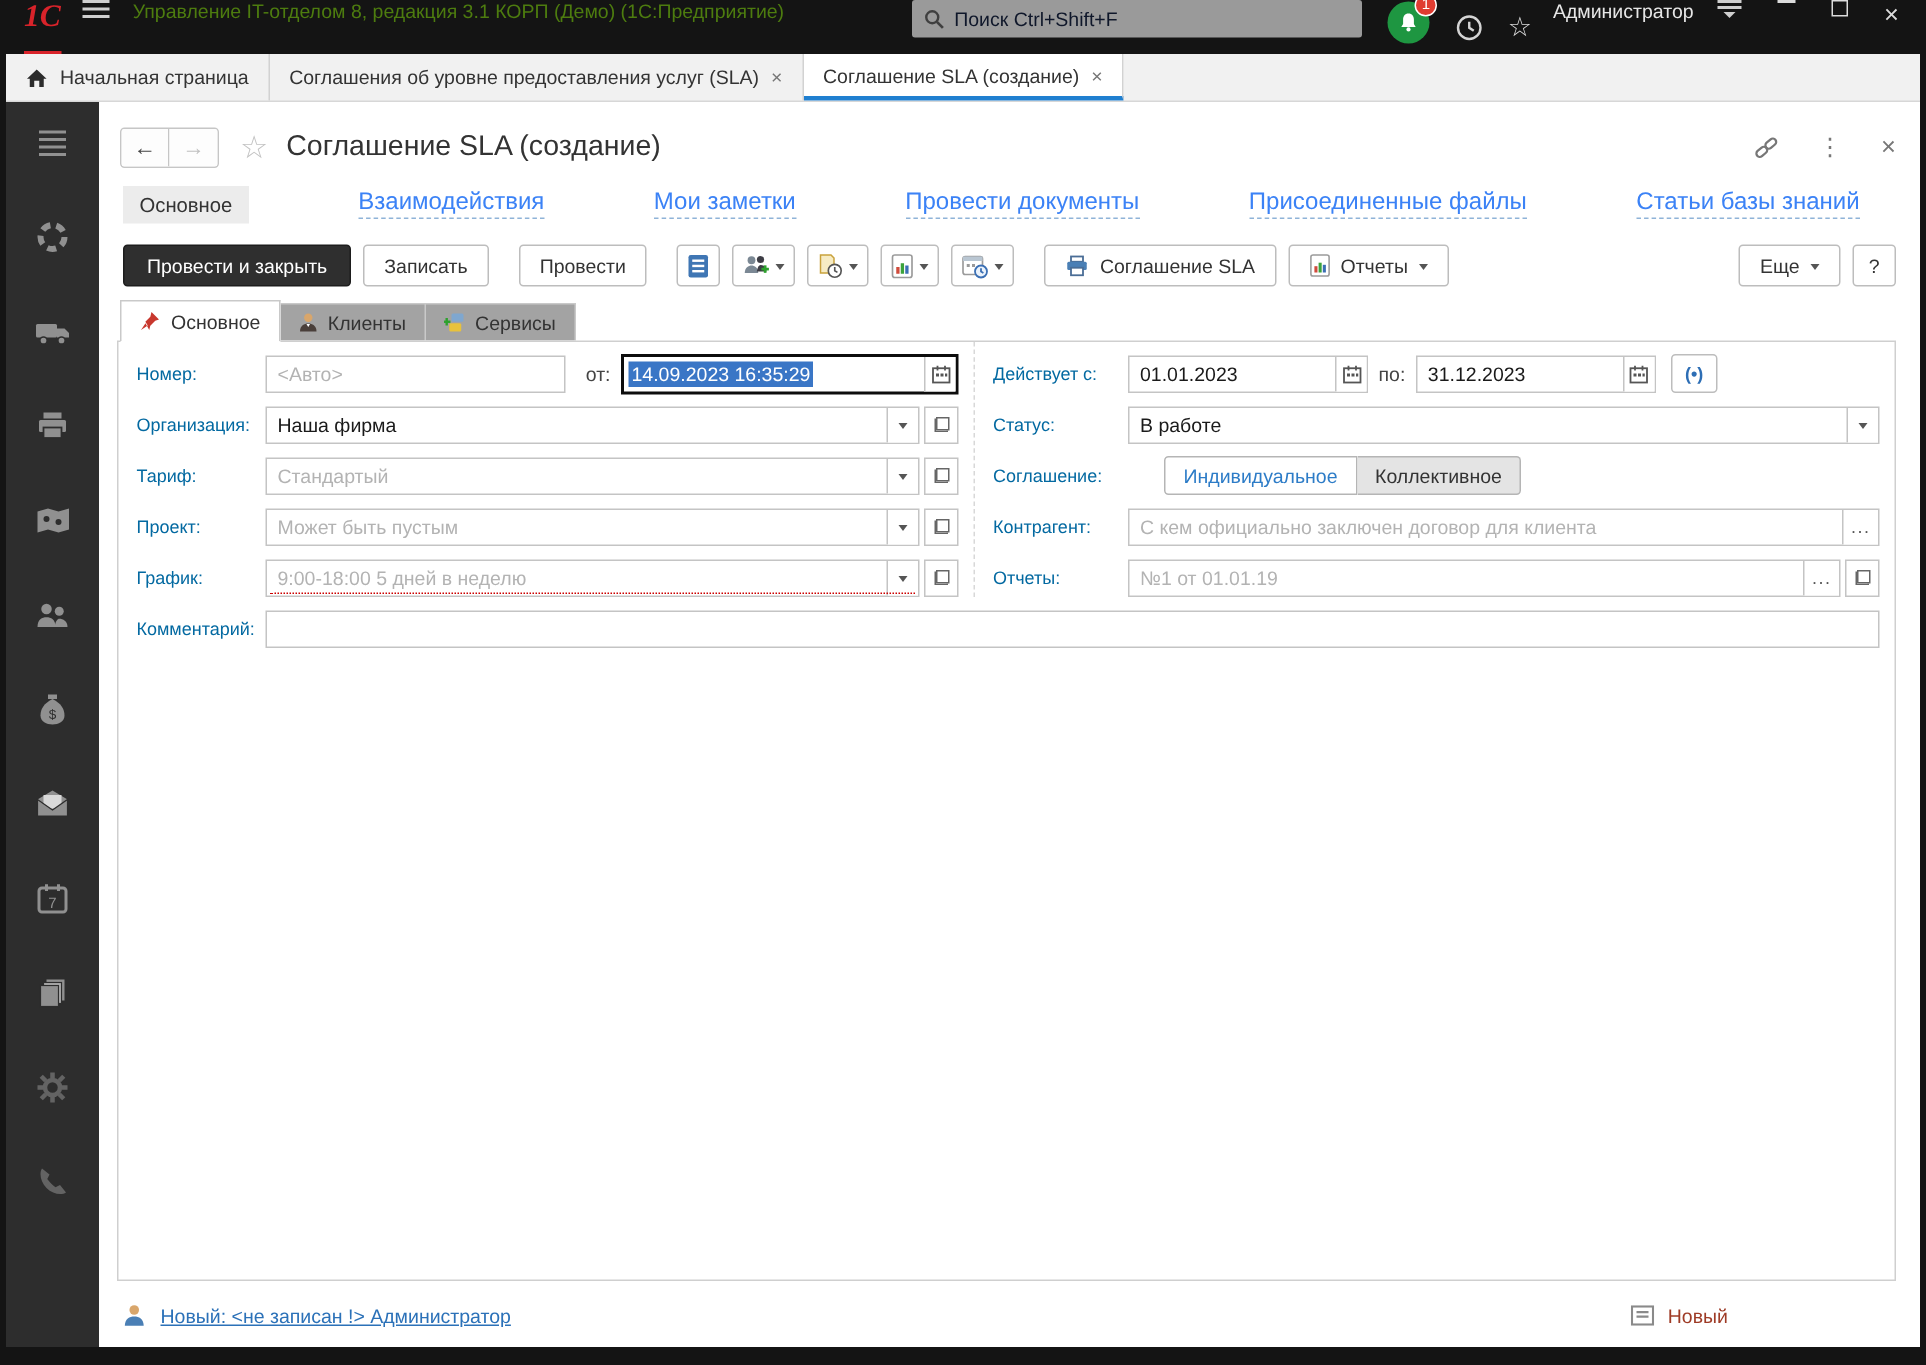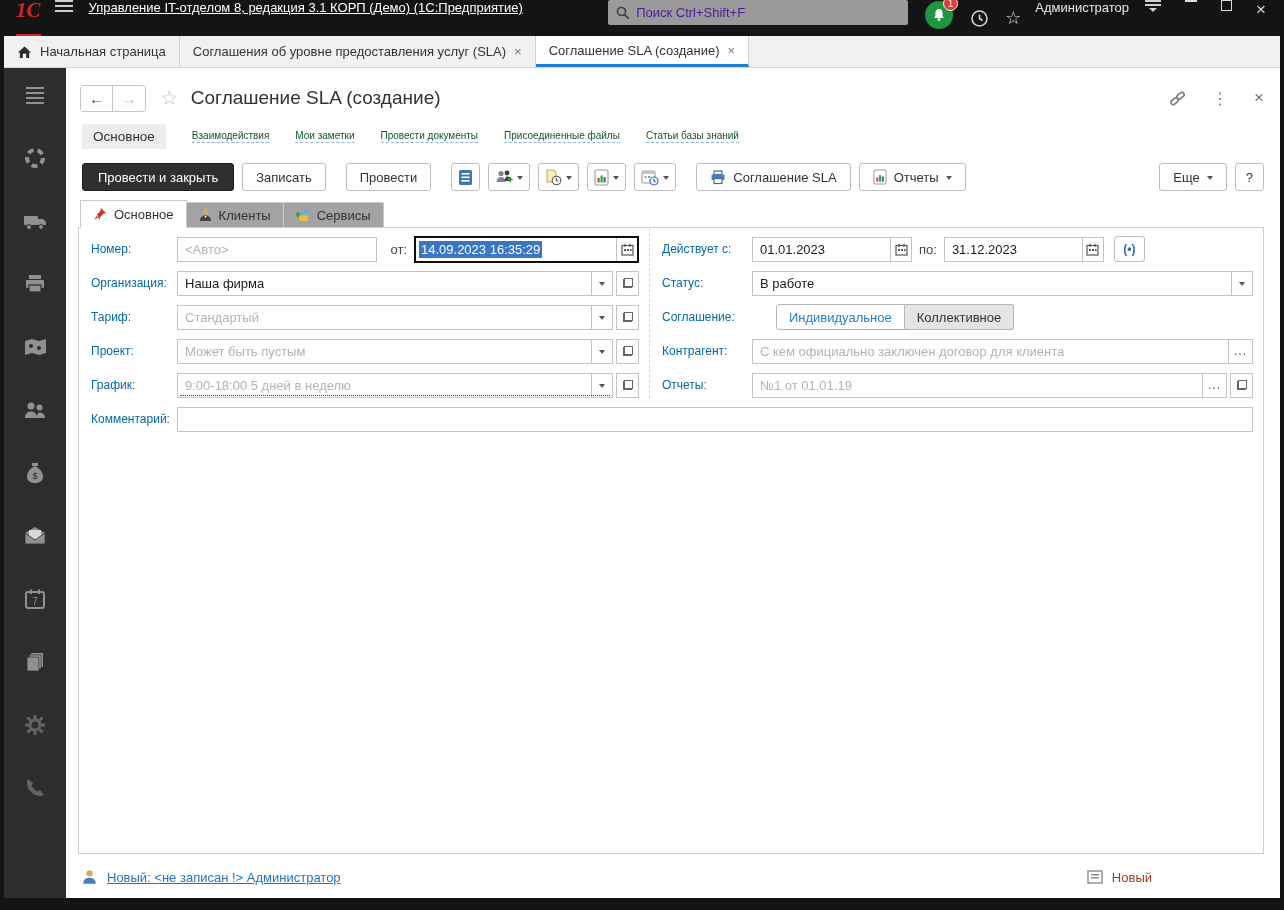--- a/index.html
+++ b/index.html
@@ -7,24 +7,24 @@
   .screen { position:relative; width:1284px; height:910px; background:#fff; overflow:hidden;
             border-left:4px solid #141414; border-right:4px solid #141414; font-size:13px; color:#333; }
 
   
   .titlebar { position:absolute; top:0; left:0; right:0; height:36px; background:#141414;
               display:flex; color:#e6e6e6; }
   .logo-1c { font-family:"Liberation Serif", serif; font-style:italic; font-weight:bold; font-size:21px;
              color:#d8232a; border-bottom:2px solid #d8232a; line-height:20px; margin:0 14px 0 12px; }
   .hamb { width:18px; display:flex; flex-direction:column; gap:3px; margin-right:16px; cursor:pointer; }
   .hamb i { height:2px; background:#cfcfcf; display:block; }
-  .app-title { font-size:13px; color:#ffffff; white-space:nowrap;text-decoration:underline; }
+  .app-title { font-size:13px; color:#4d7c0f; white-space:nowrap; }
   .searchbox { margin-left:auto; width:300px; height:25px; background:#9a9a9a; border-radius:2px;
                display:flex; align-items:center; padding:0 8px; gap:6px; }
-  .searchbox .ph { color:#4c1d95; font-size:13px; }
+  .searchbox .ph { color:#0f172a; font-size:13px; }
   .tb-ico { margin-left:16px; display:flex; align-items:center; justify-content:center; cursor:pointer; }
   .bell-wrap { position:relative; width:30px; height:30px; }
   .bell-circle { width:28px; height:28px; border-radius:50%; background:#1e9641; display:flex; align-items:center; justify-content:center; }
   .badge { position:absolute; top:-4px; right:-4px; min-width:15px; height:15px; border-radius:8px;
            background:#e03c31; color:#fff; font-size:10px; display:flex; align-items:center; justify-content:center;
            border:1px solid #fff; padding:0 3px; }
   .star-glyph { font-size:18px; color:#dcdcdc; }
   .user-name { margin-left:14px; font-size:13px; }
   .svc-menu { margin-left:16px; display:flex; flex-direction:column; align-items:center; gap:2px; cursor:pointer; }
   .svc-menu i { display:block; width:16px; height:2px; background:#cfcfcf; }
@@ -56,21 +56,21 @@
   .navbtn.back { color:#444; border-right:1px solid #c6c6c6; }
   .navbtn.fwd { color:#c0c0c0; }
   .fav-star { font-size:21px; color:#c2c2c2; margin:0 12px 0 14px; cursor:pointer; }
   .doc-title { font-size:19px; color:#333; }
   .hdr-right { margin-left:auto; display:flex; align-items:center; gap:26px; color:#777; }
   .hdr-right .kebab { font-size:16px; cursor:pointer; letter-spacing:0; }
   .hdr-right .x { font-size:17px; cursor:pointer; }
 
   .nav-row { position:absolute; top:54px; left:16px; height:28px; display:flex; align-items:center; gap:26px; }
   .nav-pill { background:#ececec; padding:5px 11px; color:#333; font-size:13.5px; cursor:pointer; }
-  .nav-link { color:#14532d; font-size:10px; border-bottom:1px dashed #8fb3d8; padding-bottom:1px; cursor:pointer; white-space:nowrap; }
+  .nav-link { color:#3b82f6; font-size:16px; border-bottom:1px dashed #8fb3d8; padding-bottom:1px; cursor:pointer; white-space:nowrap;margin-left:47px; }
 
   .toolbar { position:absolute; top:94px; left:16px; right:16px; height:30px; display:flex; align-items:center; gap:8px; }
   .btn { height:28px; border:1px solid #bdbdbd; border-radius:3px; background:#fff; color:#333;
          font-size:13px; padding:0 13px; display:flex; align-items:center; gap:7px; cursor:pointer; white-space:nowrap; }
   .btn.primary { background:#2f2f2f; border-color:#1d1d1d; color:#fff; padding:0 15px; }
   .ibtn { height:28px; border:1px solid #bdbdbd; border-radius:3px; background:#fff;
           display:flex; align-items:center; justify-content:center; gap:4px; padding:0 6px; cursor:pointer; }
   .caret { width:0; height:0; border-left:3.5px solid transparent; border-right:3.5px solid transparent;
            border-top:4px solid #555; margin-top:1px; }
   .gap-l { margin-left:12px; }

